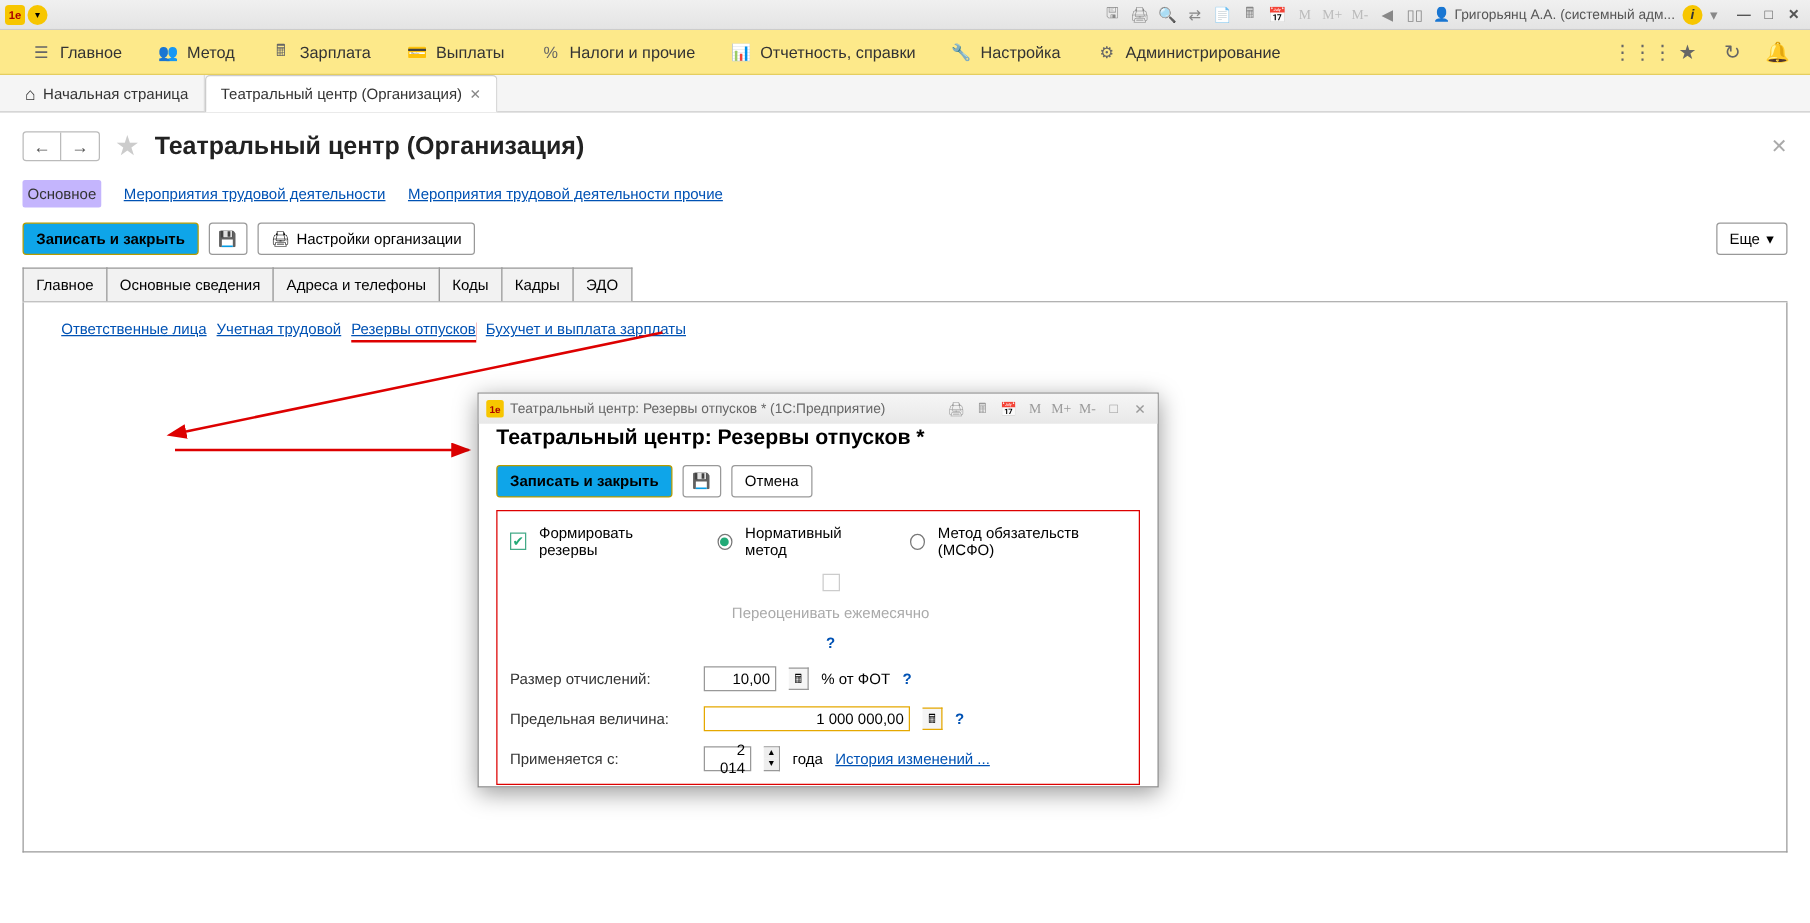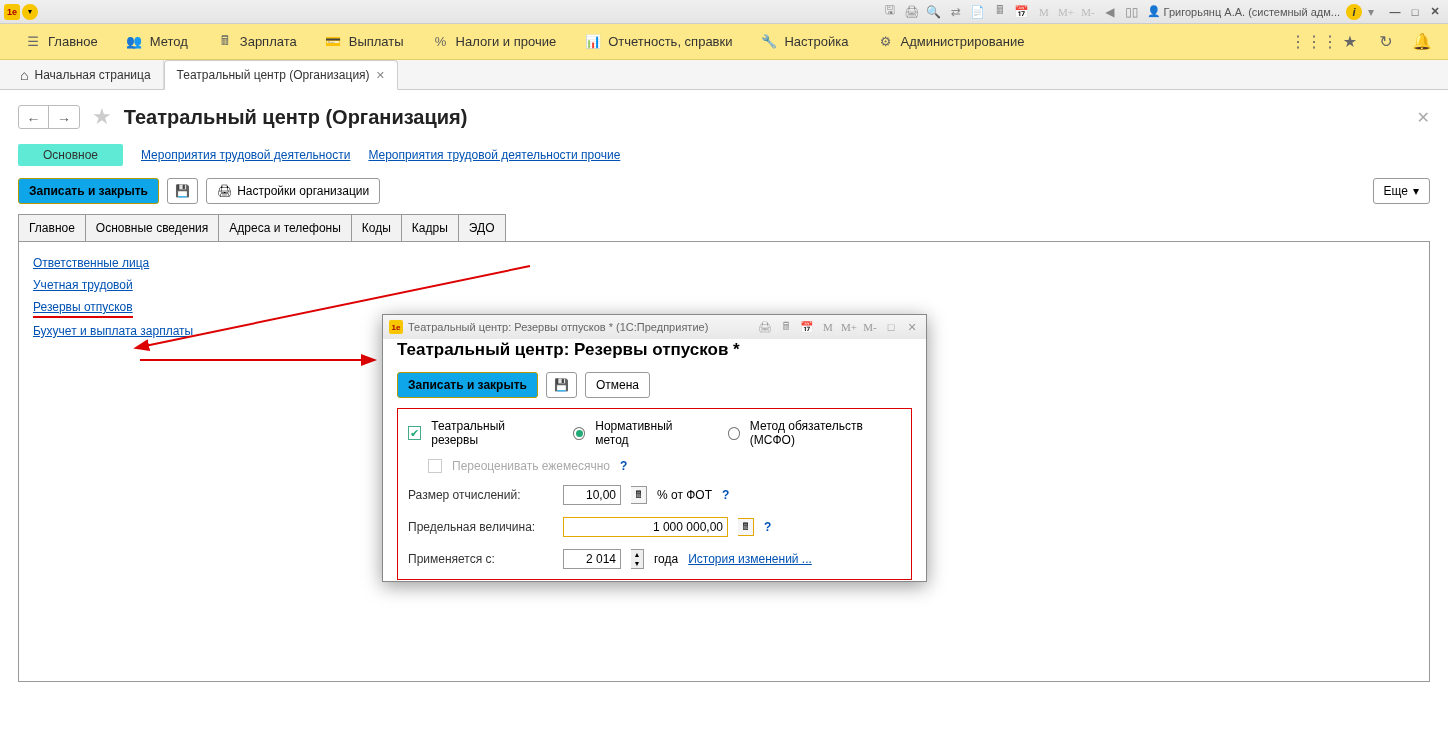--- a/index.html
+++ b/index.html
@@ -29,33 +29,33 @@
 .page { padding:14px 18px; position:relative; height:calc(100% - 90px); }
 .page-head { display:flex; align-items:center; gap:8px; margin-bottom:14px;}
 .nav-btns { display:flex; border:1px solid #bbb; border-radius:3px;}
 .nav-btns span{width:30px;height:22px;display:flex;align-items:center;justify-content:center;cursor:pointer;font-size:14px;color:#555;}
 .nav-btns span:first-child{border-right:1px solid #bbb;}
 .star-ic { color:#ccc; font-size:22px; margin:0 4px;}
 .page-title { font-size:20px; font-weight:bold; color:#222;}
 .page-close { margin-left:auto; color:#aaa; font-size:16px; cursor:pointer;}
 .subnav { display:flex; gap:18px; margin-bottom:12px; align-items:center;}
 .subnav a { color:#0052b4; text-decoration:underline; cursor:pointer; font-size:12px;}
-.subnav .sel { background:#5eead4; padding:4px 25px; border-radius:2px; text-decoration:none; color:#333;}
+.subnav .sel { background:#c4b5fd; padding:4px 4px; border-radius:2px; text-decoration:none; color:#333;}
 .toolbar { display:flex; align-items:center; gap:8px; margin-bottom:10px;}
 .btn { border:1px solid #999; border-radius:3px; padding:5px 10px; background:#fff; cursor:pointer; display:flex; align-items:center; gap:5px; font-size:12px;}
 .btn.primary { background:#0ea5e9; border-color:#b59b00; font-weight:bold;}
 .btn.icon-only{padding:5px 7px;}
 .toolbar .more { margin-left:auto;}
 .inner-tabs { display:flex; border-bottom:1px solid #999;}
 .inner-tabs .itab { border:1px solid #999; border-bottom:none; padding:6px 10px; background:#f2f2f2; cursor:pointer; font-size:12px; margin-right:-1px;}
 .inner-tabs .itab.active { background:#fff; position:relative;}
 .inner-tabs .itab.active::after{content:"";position:absolute;left:0;right:0;bottom:-1px;height:1px;background:#fff;}
 .inner-tabs .itab.active.red-underline{box-shadow:0 2px 0 #d00;}
 .tab-content { border:1px solid #999; border-top:none; padding:14px; min-height:440px; background:#fff;}
-.links-col { display:flex; flex-direction:column; gap:8px; }
+.links-col { display:flex; flex-direction:row; gap:8px;margin-left:16px; }
 .links-col a { color:#0052b4; text-decoration:underline; cursor:pointer; font-size:12px; width:fit-content;}
 .links-col a.red-underline { box-shadow:0 2px 0 #d00; padding-bottom:2px;}
 .modal { position:absolute; left:382px; top:314px; width:545px; background:#fff; border:1px solid #888; box-shadow:0 4px 18px rgba(0,0,0,0.4);}
 .modal-title { height:24px; background:linear-gradient(#f6f6f6,#e8e8e8); display:flex; align-items:center; padding:0 6px; font-size:11px; color:#666; gap:5px;}
 .modal-title .logo{width:14px;height:14px;background:#f7c600;border-radius:2px;font-size:8px;color:#a00;font-weight:bold;display:flex;align-items:center;justify-content:center;}
 .modal-title .sp{flex:1;}
 .modal-title .ti{width:16px;height:16px;display:flex;align-items:center;justify-content:center;color:#999;cursor:pointer;font-size:11px;}
 .modal-body { padding:1px 14px;}
 .modal-h1 { font-size:17px; font-weight:bold; margin-bottom:12px;}
 .modal-toolbar { display:flex; gap:8px; margin-bottom:10px;}
@@ -249,49 +249,49 @@
     <div class="modal-toolbar">
       <button class="btn primary">Записать и закрыть</button>
       <button class="btn icon-only">
           <span>💾</span>
         </button>
       <button class="btn">Отмена</button>
     </div>
     <div class="red-box">
       <div class="form-row first">
         <span class="chk">✔</span>
-        <span>Театральный резервы</span>
+        <span>Формировать резервы</span>
         <span style="width:6px;"></span>
         <span class="radio sel"></span>
         <span>Нормативный метод</span>
         <span style="width:6px;"></span>
         <span class="radio"></span>
         <span>Метод обязательств (МСФО)</span>
       </div>
-      <div class="form-row" style="padding-left:20px;">
+      <div class="form-row" style="padding-left:20px;flex-direction:column;">
         <span class="chk disabled"></span>
         <span class="disabled-txt">Переоценивать ежемесячно</span>
         <span class="q">?</span>
       </div>
       <div class="form-row">
         <label>Размер отчислений:</label>
         <span class="num-input">10,00</span>
         <span class="calc-ic">🖩</span>
         <span>% от ФОТ</span>
         <span class="q">?</span>
       </div>
       <div class="form-row">
         <label>Предельная величина:</label>
         <span class="num-input wide">1 000 000,00</span>
         <span class="calc-ic" style="border-color:#e5a800;">🖩</span>
         <span class="q">?</span>
       </div>
       <div class="form-row" style="margin-bottom:0;">
         <label>Применяется с:</label>
-        <span class="num-input" style="width:58px;">2 014</span>
+        <span class="num-input" style="width:38px;">2 014</span>
         <div class="spin">
           <span>▲</span>
           <span>▼</span>
         </div>
         <span>года</span>
         <a class="link">История изменений ...</a>
       </div>
     </div>
   </div>
 </div>

